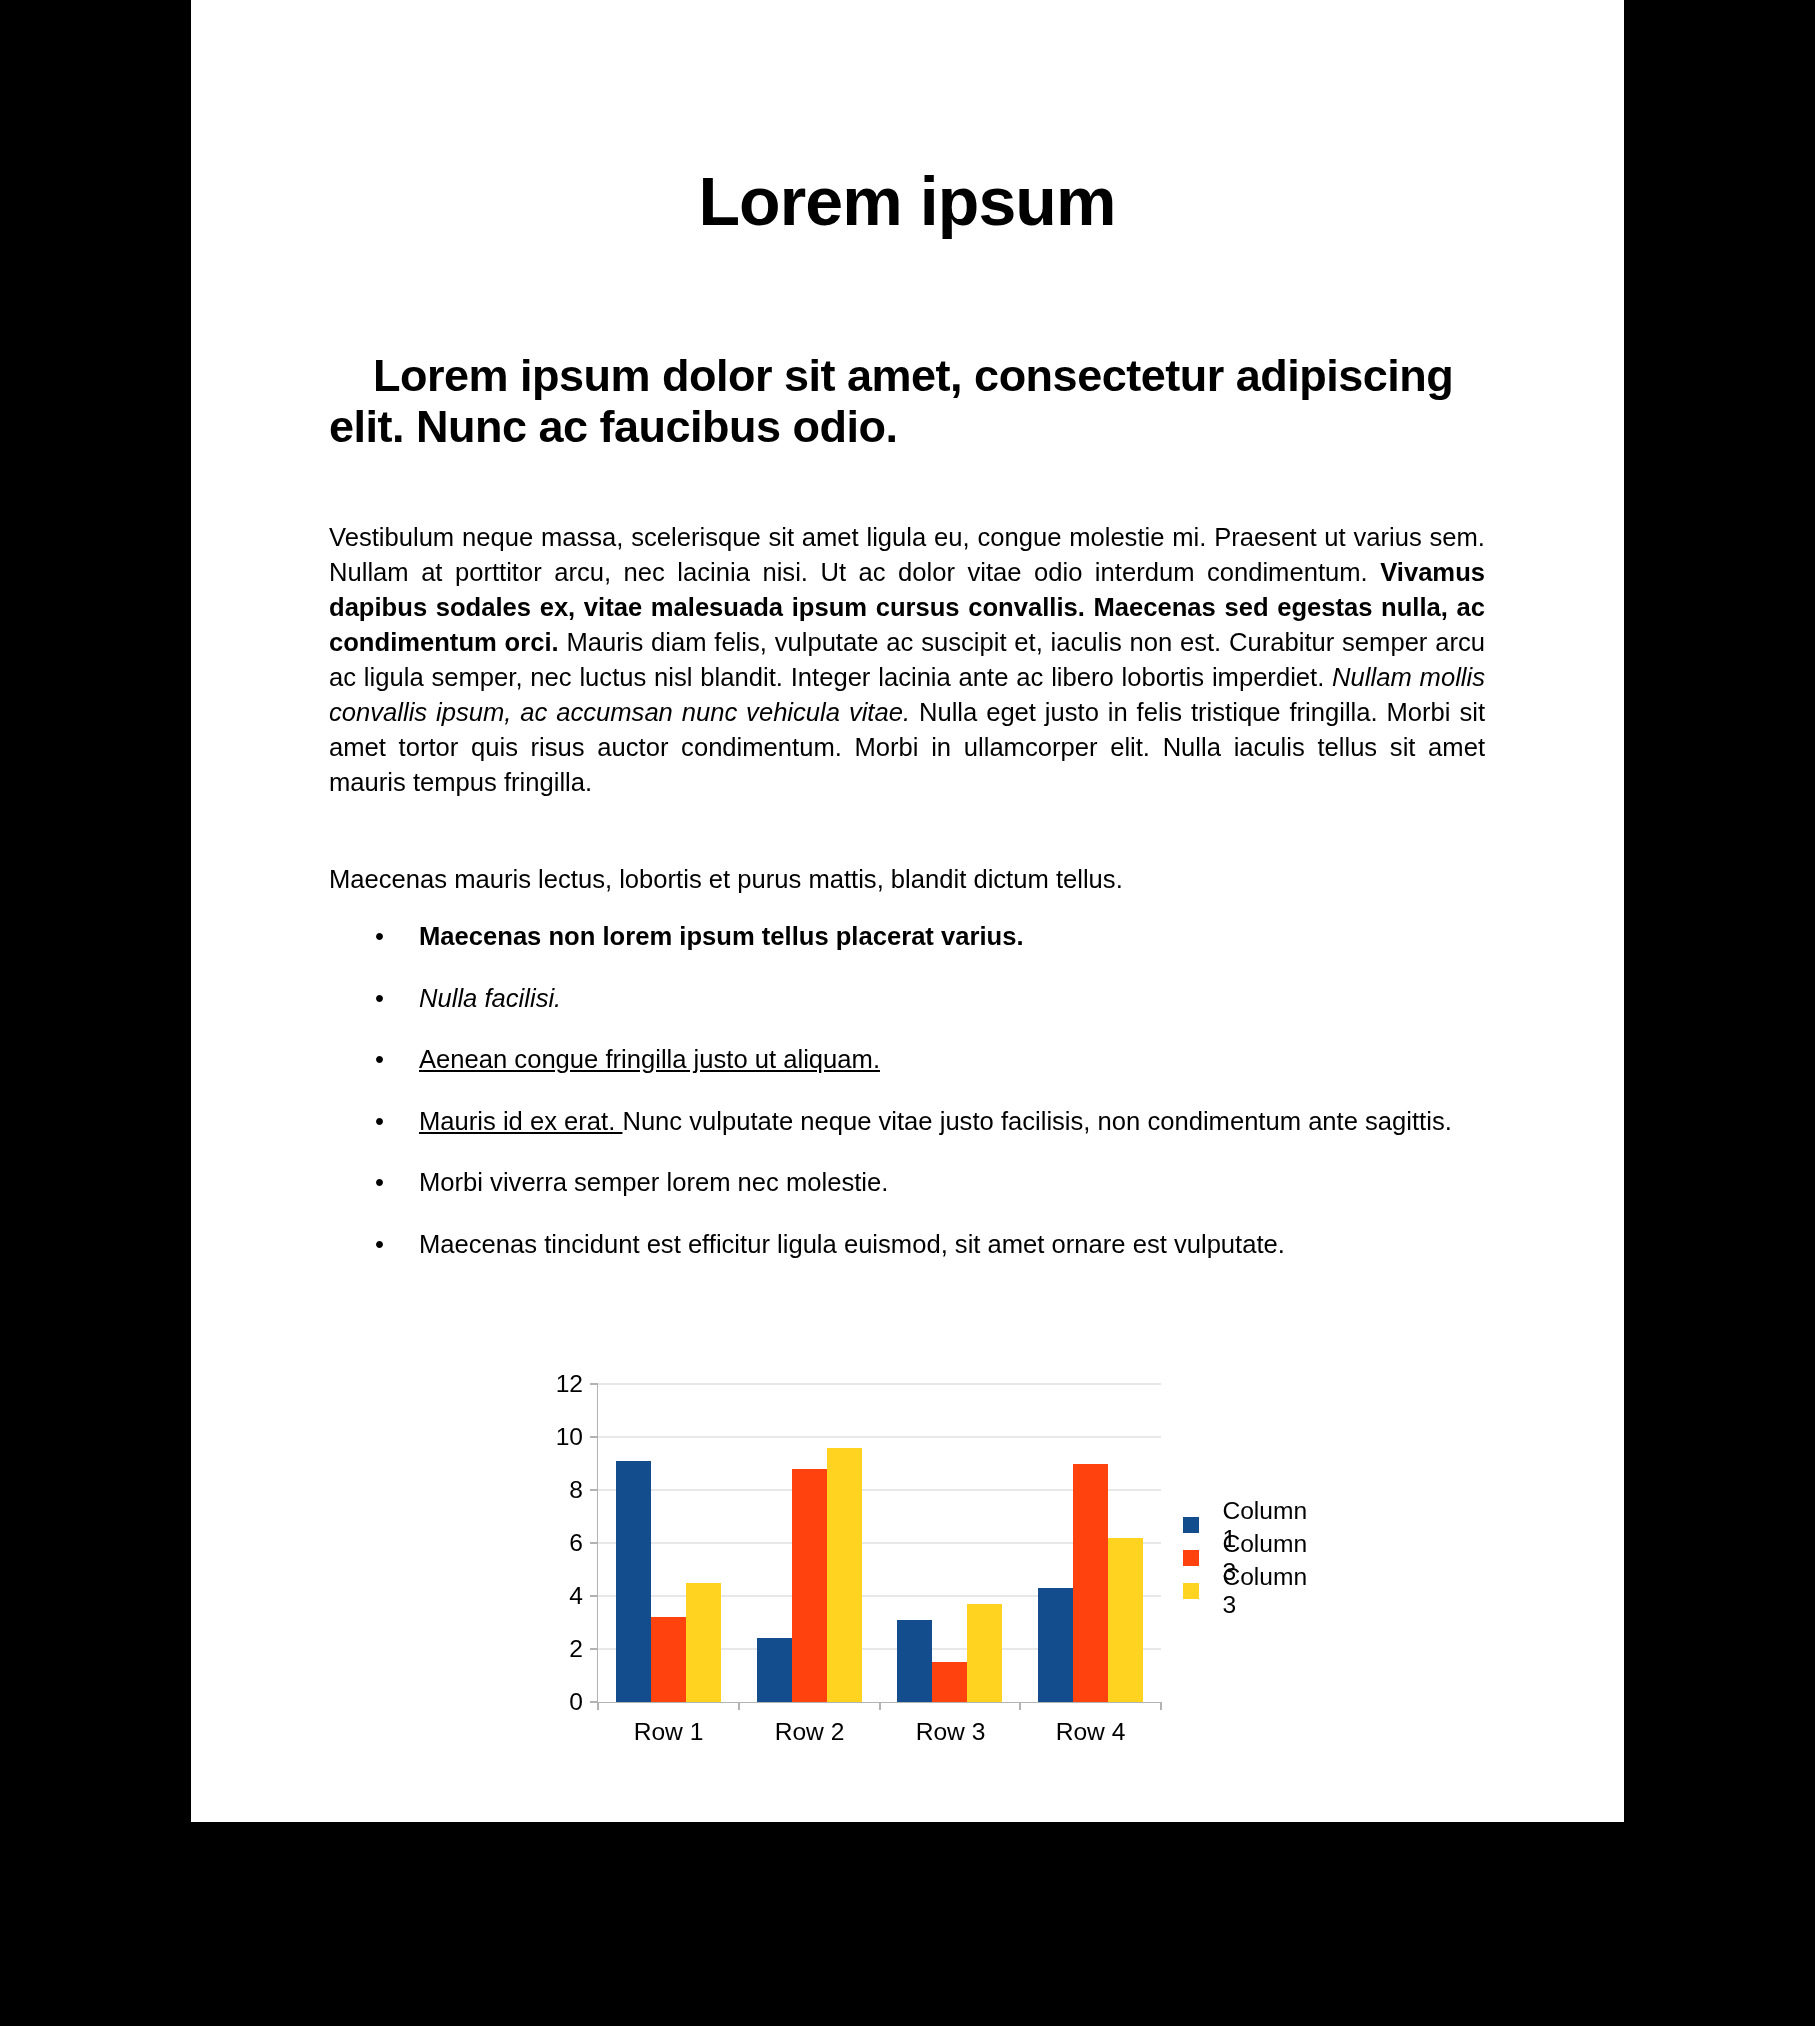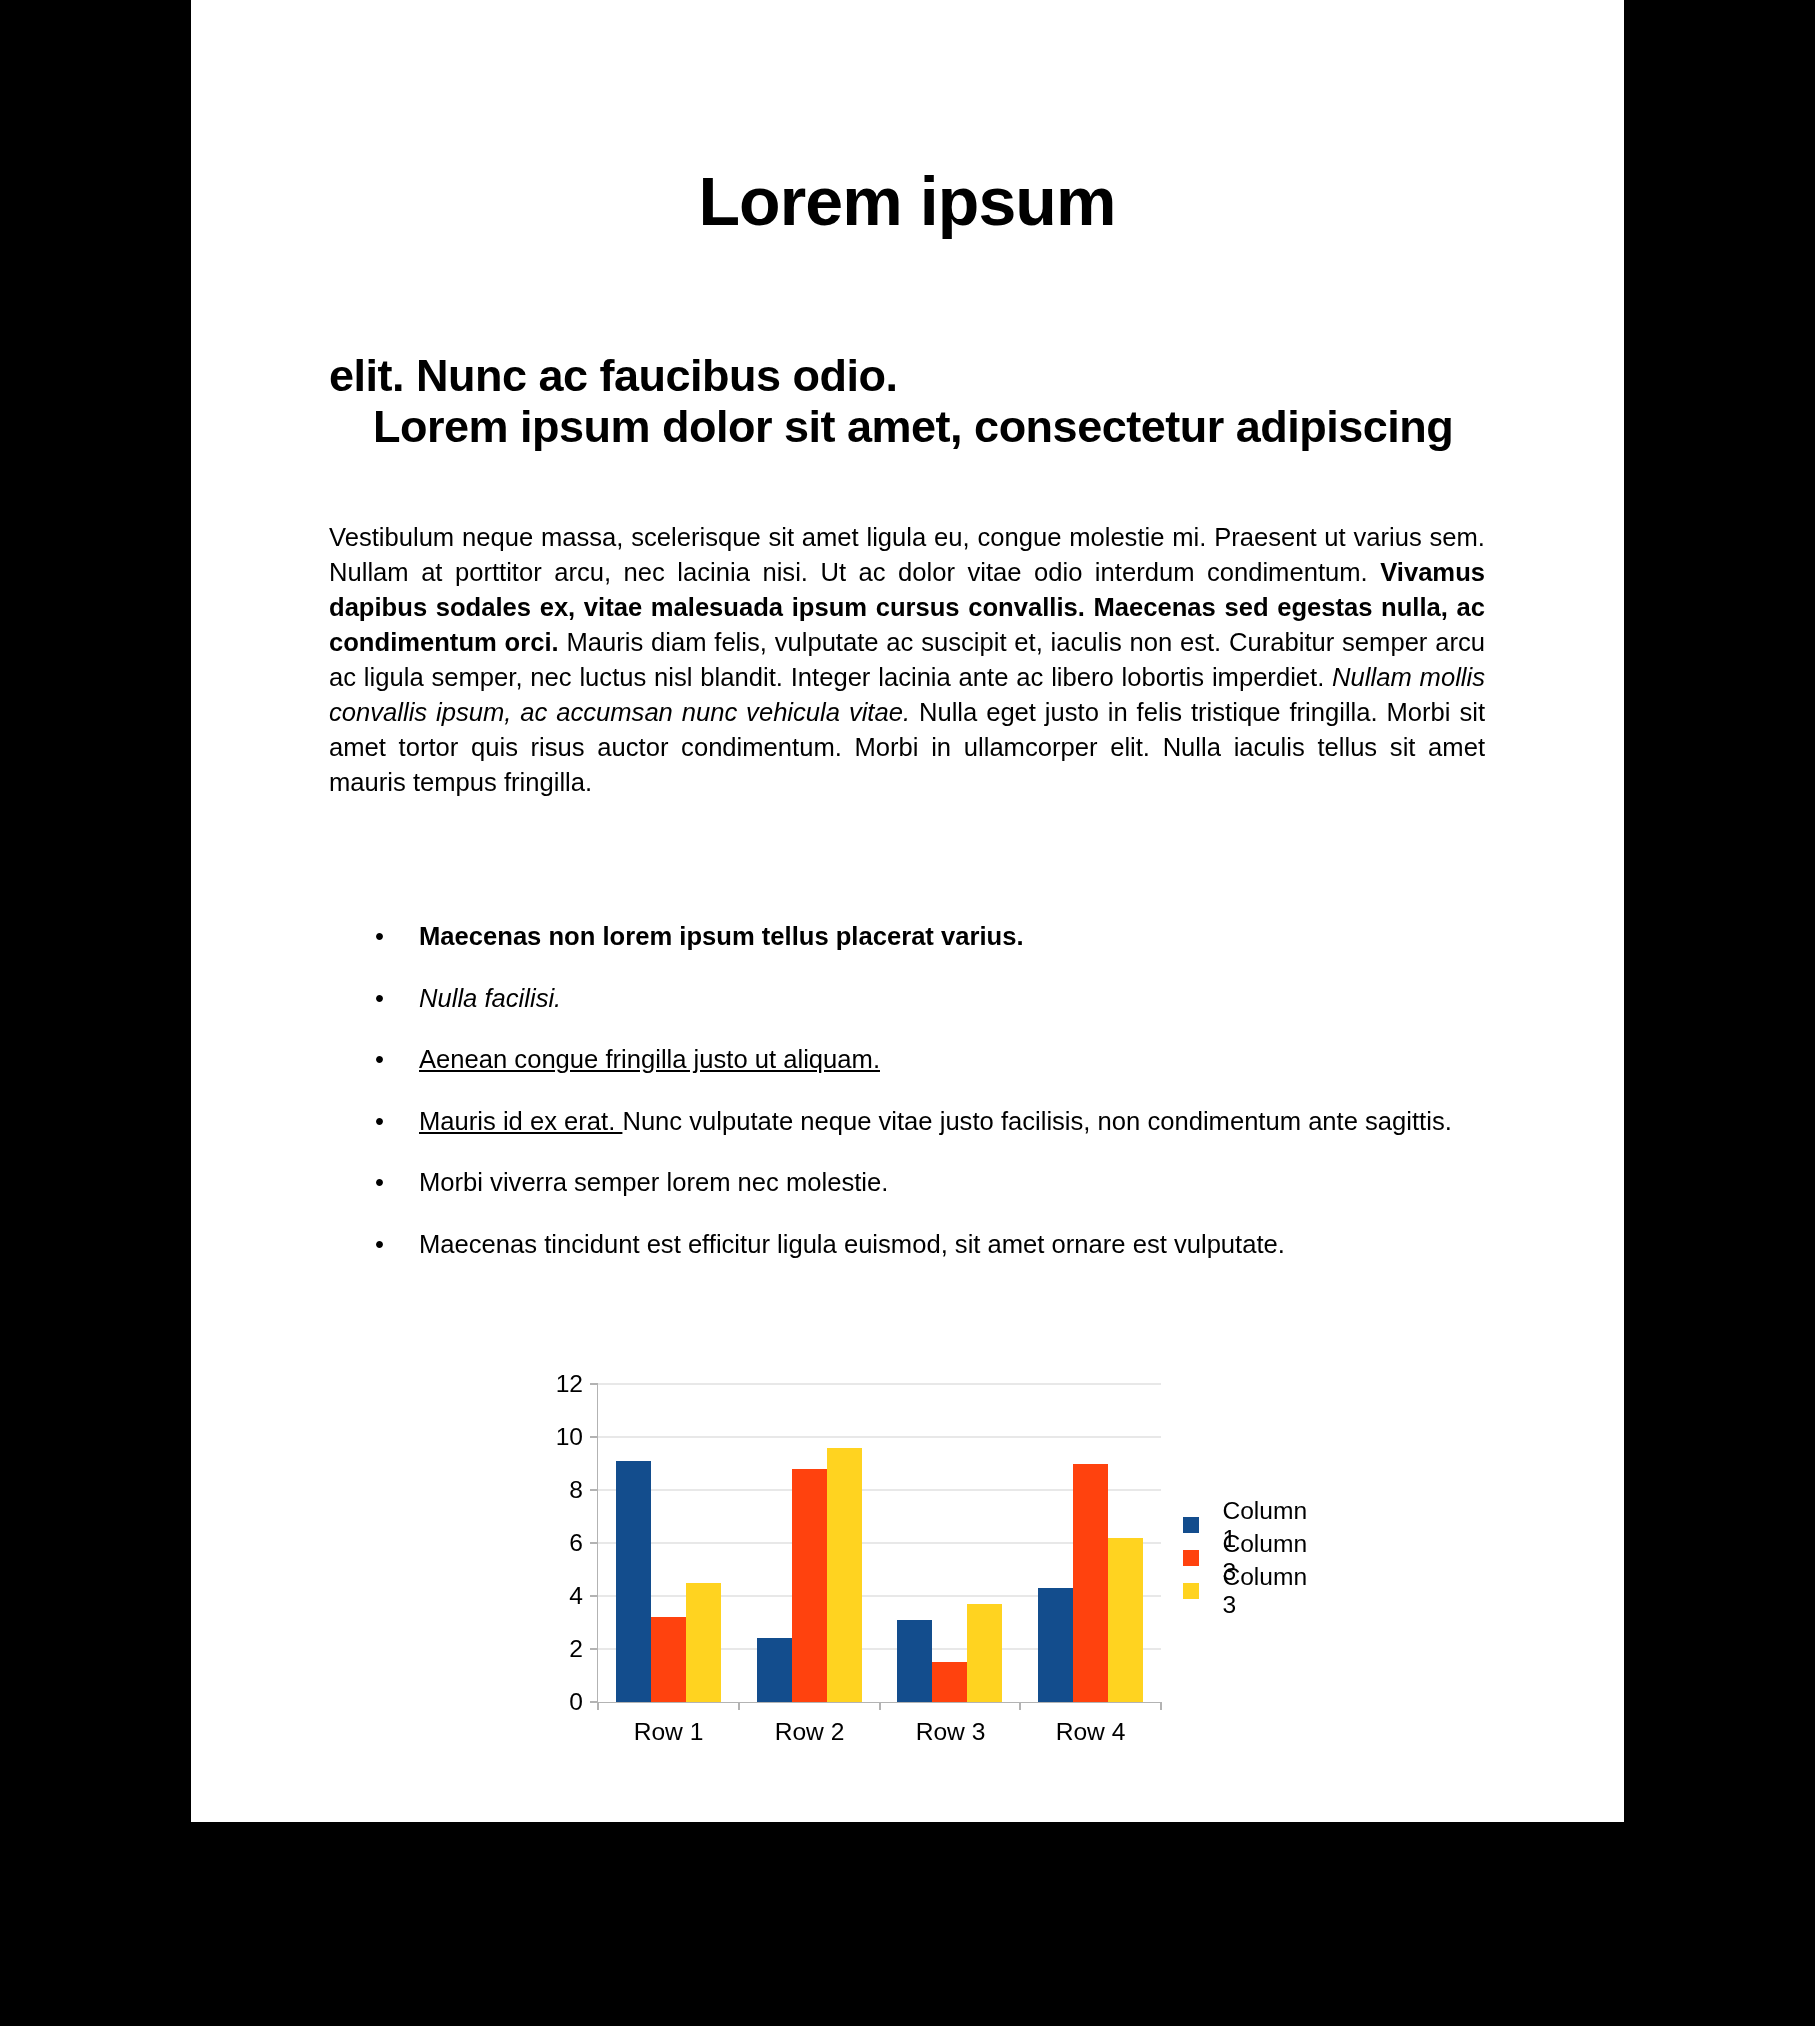--- a/index.html
+++ b/index.html
@@ -49,25 +49,26 @@
              box-sizing:border-box;padding:0 7.6px 0 1.9px;white-space:nowrap;}
 </style>
 </head>
 <body>
 
 <div class="viewer">
   <div class="page">
     <h1 class="title">Lorem ipsum</h1>
 
     <div class="heading">
+      <span class="hline indent">Lorem ipsum dolor sit amet, consectetur adipiscing</span>
       <span class="hline">elit. Nunc ac faucibus odio.</span>
-      <span class="hline indent">Lorem ipsum dolor sit amet, consectetur adipiscing</span>
     </div>
 
     <p class="para" id="para1"><span class="seg-normal">Vestibulum neque massa, scelerisque sit amet ligula eu, congue molestie mi. Praesent ut varius sem. Nullam at porttitor arcu, nec lacinia nisi. Ut ac dolor vitae odio interdum condimentum. </span><span class="seg-bold">Vivamus dapibus sodales ex, vitae malesuada ipsum cursus convallis. Maecenas sed egestas nulla, ac condimentum orci.</span><span class="seg-normal"> Mauris diam felis, vulputate ac suscipit et, iaculis non est. Curabitur semper arcu ac ligula semper, nec luctus nisl blandit. Integer lacinia ante ac libero lobortis imperdiet. </span><span class="seg-italic">Nullam mollis convallis ipsum, ac accumsan nunc vehicula vitae.</span><span class="seg-normal"> Nulla eget justo in felis tristique fringilla. Morbi sit amet tortor quis risus auctor condimentum. Morbi in ullamcorper elit. Nulla iaculis tellus sit amet mauris tempus fringilla.</span></p>
+    <p class="para" id="para2">Maecenas mauris lectus, lobortis et purus mattis, blandit dictum tellus.</p>
 
     <ul class="bullets" id="bullet-list">
         <li><span class="marker">•</span><span><span class="seg-bold">Maecenas non lorem ipsum tellus placerat varius.</span></span></li>
         <li><span class="marker">•</span><span><span class="seg-italic">Nulla facilisi.</span></span></li>
         <li><span class="marker">•</span><span><span class="seg-underline">Aenean congue fringilla justo ut aliquam. </span></span></li>
         <li><span class="marker">•</span><span><span class="seg-underline">Mauris id ex erat. </span><span class="seg-normal">Nunc vulputate neque vitae justo facilisis, non condimentum ante sagittis.</span></span></li>
         <li><span class="marker">•</span><span><span class="seg-normal">Morbi viverra semper lorem nec molestie.</span></span></li>
         <li><span class="marker">•</span><span><span class="seg-normal">Maecenas tincidunt est efficitur ligula euismod, sit amet ornare est vulputate.</span></span></li>
       </ul>
 

